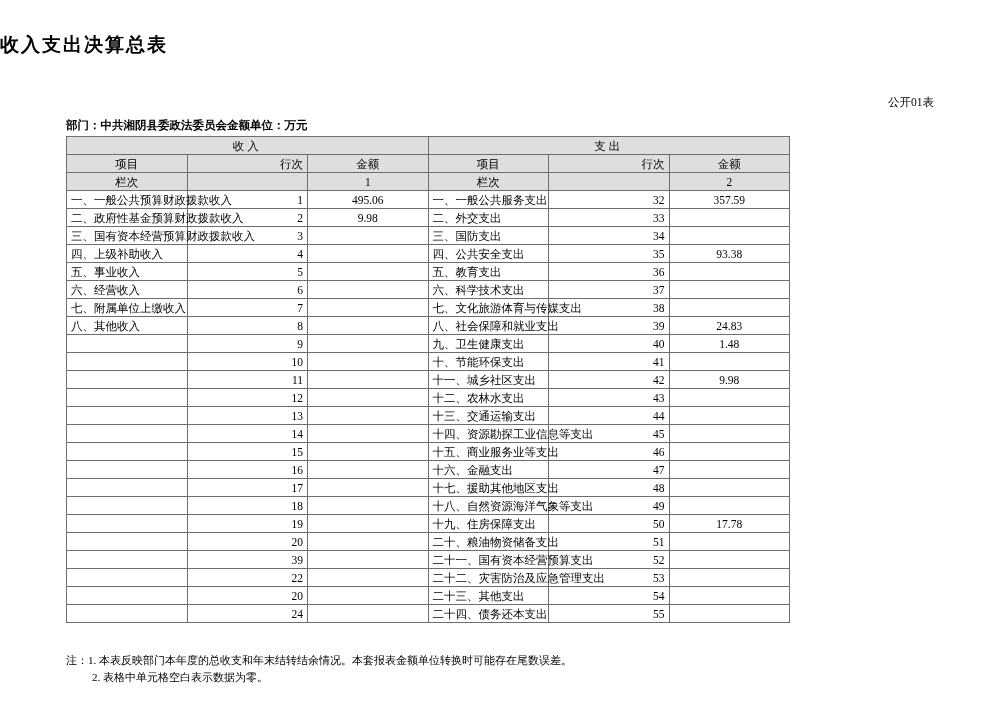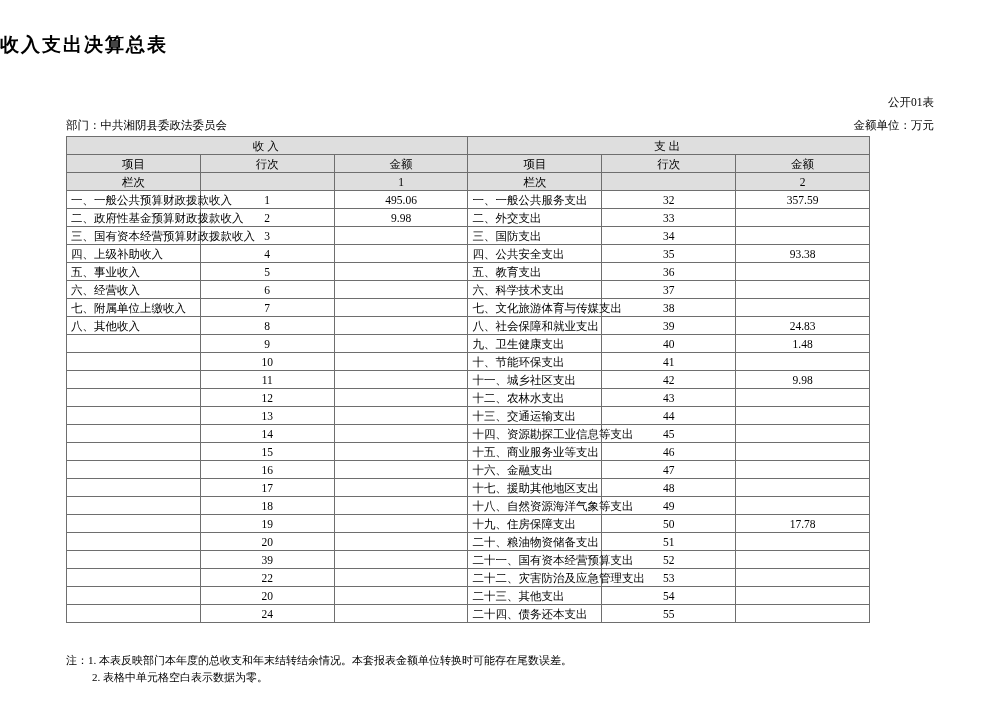--- a/index.html
+++ b/index.html
@@ -34,31 +34,32 @@
     top: 63px;
     font-size: 11.5px;
   }
   .meta-row {
     position: absolute;
     left: 66px;
     right: 66px;
     top: 86px;
     font-size: 11.5px;
     display: flex;
-    justify-content: space-between;
+    justify-content: flex-start;
+    font-weight: bold;
   }
   .table-wrap {
     position: absolute;
     left: 66px;
     top: 104px;
     width: 868px;
   }
   table.main {
     border-collapse: collapse;
-    width: 804px;
+    width: 724px;
     table-layout: fixed;
     font-size: 11.5px;
   }
   table.main td {
     border: 1px solid #6e6e6e;
     height: 18px;
     line-height: 16px;
     padding: 0 4px;
     vertical-align: middle;
     box-sizing: border-box;
@@ -67,21 +68,21 @@
     background: #dedede;
     text-align: center;
   }
   .hdr-group {
     background: #dedede;
     text-align: center;
     letter-spacing: 3px;
     height: 22px;
   }
   .c-item { width: 258px; }
-  .c-line { width: 44px; text-align: center; }
+  .c-line { width: 44px; text-align: right; }
   .c-amt  { width: 132px; text-align: center; padding-right: 6px; }
   .itemtext {
     white-space: nowrap;
     overflow: hidden;
     text-overflow: clip;
   }
   .notes {
     position: absolute;
     left: 66px;
     top: 620px;

